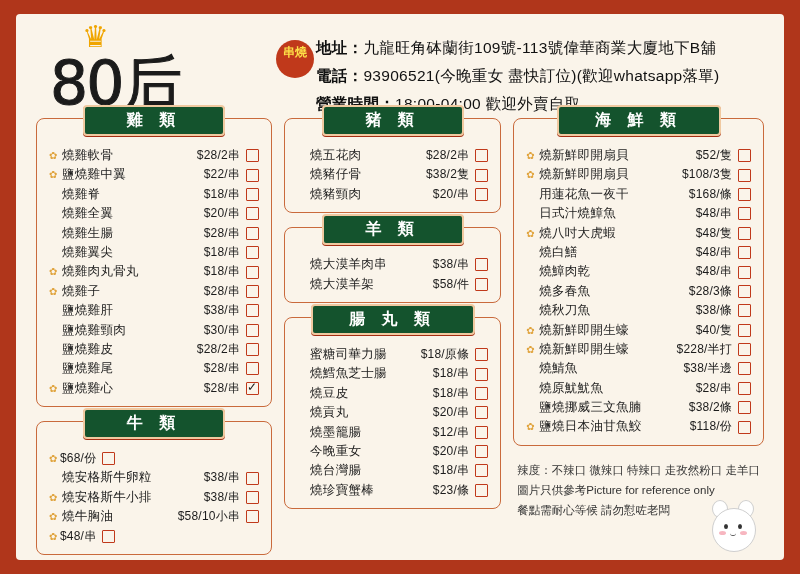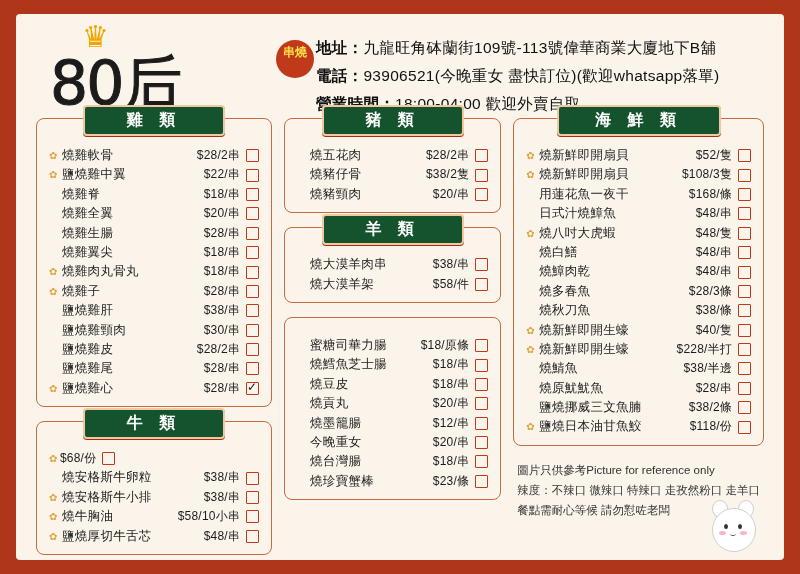--- a/index.html
+++ b/index.html
@@ -293,21 +293,20 @@
                 <span class="cb"></span>
               </div>
               <div class="row">
                 <span class="leaf">✿</span>
                 <span class="nm">燒牛胸油</span>
                 <span class="pr">$58/10小串</span>
                 <span class="cb"></span>
               </div>
               <div class="row">
                 <span class="leaf">✿</span>
-                <span class="nm">鹽燒厚切牛舌芯</span>
                 <span class="pr">$48/串</span>
                 <span class="cb"></span>
               </div>
             </div>
           </div>
         </div>
       <div class="col mid">
           <div class="panel">
             <div class="cat-title small">豬  類</div>
             <div class="items">
@@ -342,20 +341,21 @@
               </div>
               <div class="row">
                 <span class="leaf"></span>
                 <span class="nm">燒大漠羊架</span>
                 <span class="pr">$58/件</span>
                 <span class="cb"></span>
               </div>
             </div>
           </div>
           <div class="panel">
+            <div class="cat-title">腸 丸 類</div>
             <div class="items">
               <div class="row">
                 <span class="leaf"></span>
                 <span class="nm">蜜糖司華力腸</span>
                 <span class="pr">$18/原條</span>
                 <span class="cb"></span>
               </div>
               <div class="row">
                 <span class="leaf"></span>
                 <span class="nm">燒鱈魚芝士腸</span>
@@ -491,22 +491,22 @@
               </div>
               <div class="row">
                 <span class="leaf">✿</span>
                 <span class="nm">鹽燒日本油甘魚鮫</span>
                 <span class="pr">$118/份</span>
                 <span class="cb"></span>
               </div>
             </div>
           </div>
           <div class="notes">
+          <div class="n">辣度：不辣口 微辣口 特辣口 走孜然粉口 走羊口</div>
           <div class="n">圖片只供參考Picture for reference only</div>
-          <div class="n">辣度：不辣口 微辣口 特辣口 走孜然粉口 走羊口</div>
           <div class="n">餐點需耐心等候 請勿懟咗老闆</div>
         </div>
         <div class="mascot">
           <div class="ear l"></div>
             <div class="ear r"></div>
           <div class="body"></div>
           <div class="eye l"></div>
             <div class="eye r"></div>
           <div class="cheek l"></div>
             <div class="cheek r"></div>

